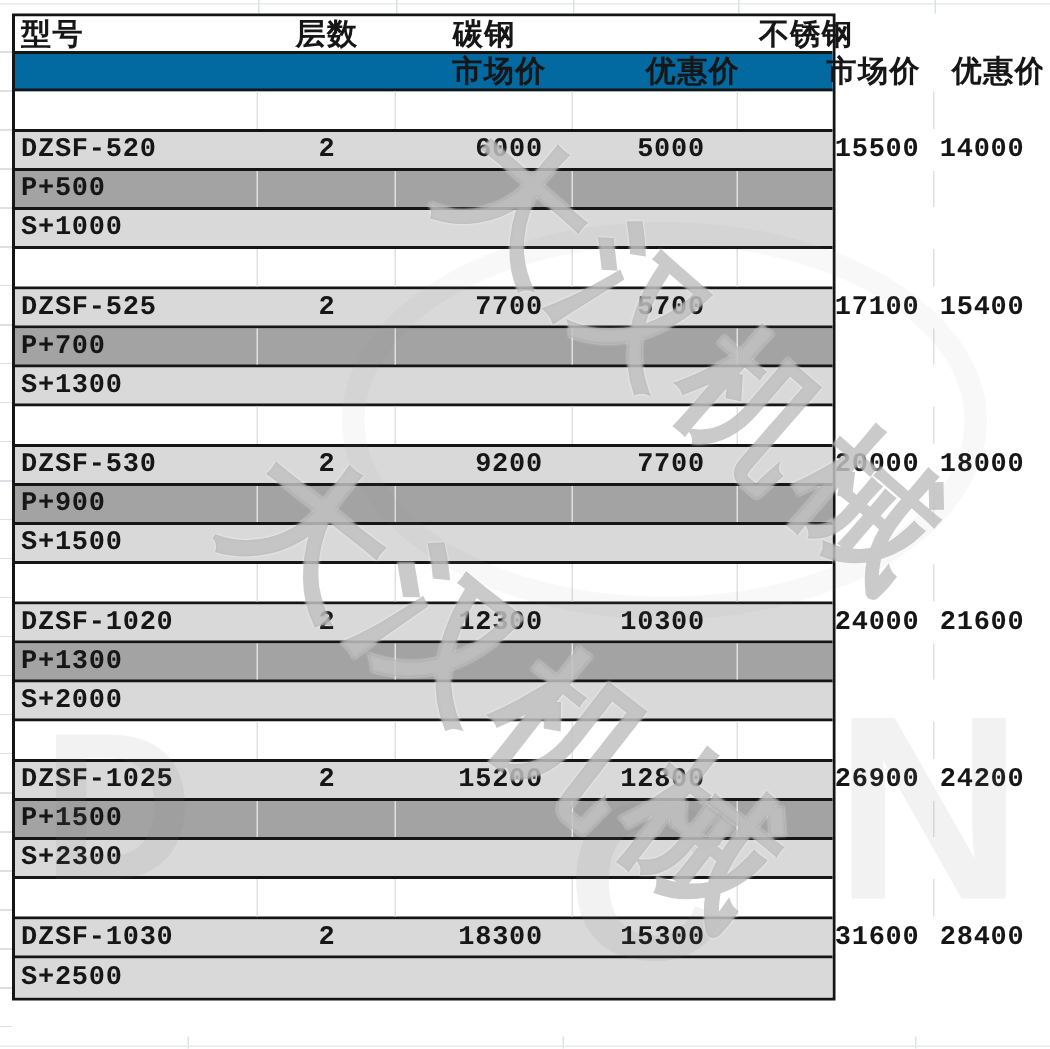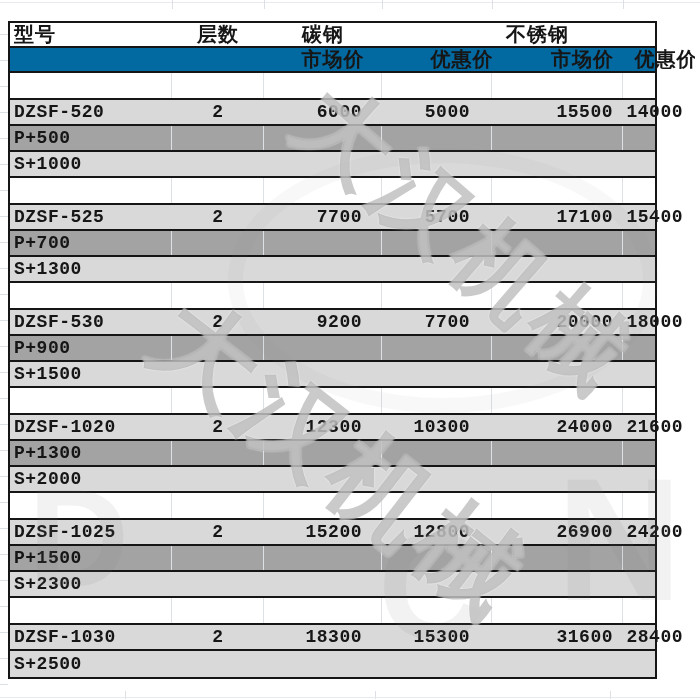--- a/index.html
+++ b/index.html
@@ -14,21 +14,21 @@
     background:repeating-linear-gradient(to bottom,transparent 0 25px,#dde1e6 25px 26px);
   }
   .top-hline{position:absolute;left:0;top:2px;width:700px;height:1px;background:#e7eaee;z-index:0;}
   .vstub{position:absolute;width:1px;background:#dde1e6;z-index:0;}
   .vstub.top{top:0;height:9px;}
   .vstub.bot{top:691px;height:8px;}
   .bot-hline{position:absolute;left:0;top:697px;width:700px;height:1px;background:#e7eaee;z-index:0;}
 
   
   .table{
-    position:absolute;left:8px;top:21px;width:649px;box-sizing:border-box;
+    position:absolute;left:8px;top:9px;width:549px;box-sizing:border-box;
     border:2px solid #151515;background:#ffffff;z-index:1;
   }
   .row{display:flex;box-sizing:border-box;border-bottom:2px solid #151515;height:26px;align-items:center;}
   .row:last-child{border-bottom:none;}
   .row.h1{height:25px;background:#ffffff;}
   .row.h2{height:25px;background:#0369a1;}
   .row.blankr{height:27px;background:#ffffff;}
   .row.model,.row.srow{background:#d9d9d9;}
   .row.prow{background:#a3a3a3;}
   .cell{height:100%;display:flex;align-items:center;box-sizing:border-box;flex:0 0 auto;overflow:hidden;white-space:nowrap;}

